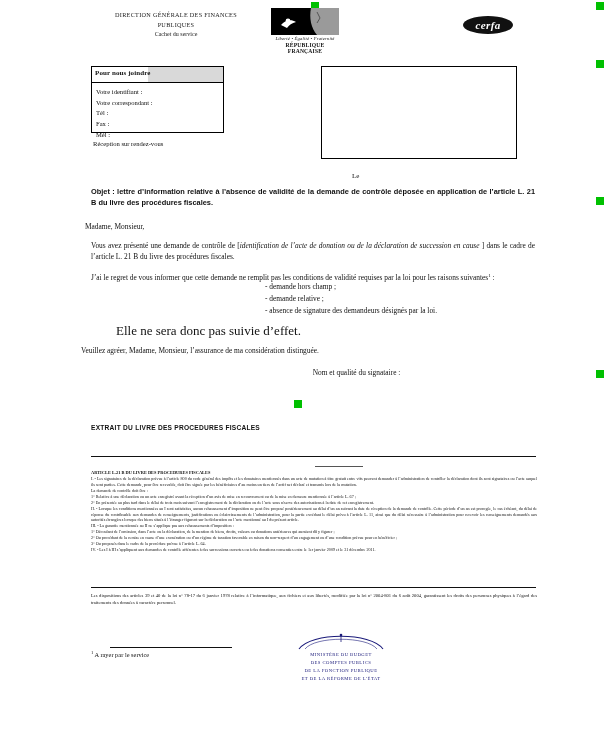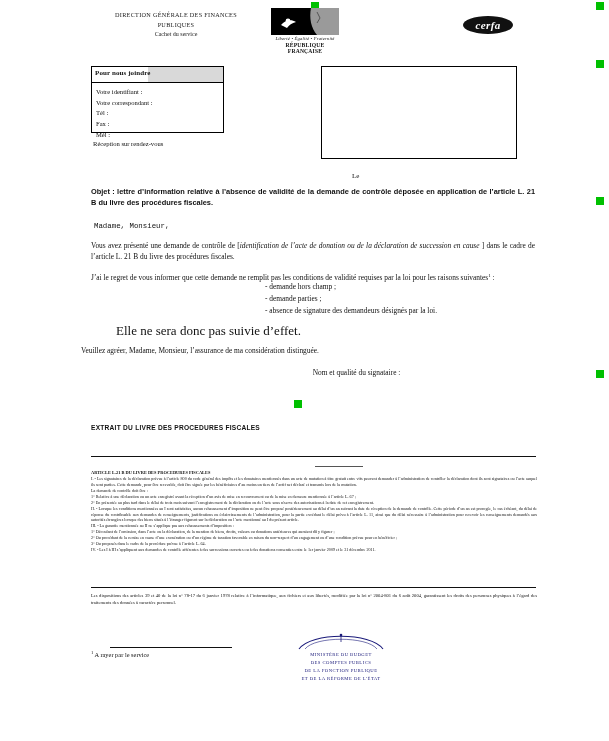--- a/index.html
+++ b/index.html
@@ -41,21 +41,21 @@
   .addr{position:absolute;left:321px;top:66px;width:196px;height:93px;
     border:1px solid #000;box-sizing:border-box;background:#fff;}
   .le{position:absolute;left:352px;top:172px;font-size:7px;}
 
   
   .objet{position:absolute;left:91px;top:186px;width:444px;
     font-family:Liberation Sans, sans-serif;font-size:7.4px;font-weight:bold;
     line-height:1.5;text-align:justify;}
 
   
-  .salut{position:absolute;left:94px;top:222px;font-size:7.4px;font-family:Liberation Mono, monospace;}
+  .salut{position:absolute;left:85px;top:222px;font-size:7.4px;}
   .p1{position:absolute;left:91px;top:240px;width:444px;font-size:7.4px;
       line-height:1.55;text-align:justify;}
   .p1 i{font-style:italic;}
   .p2{position:absolute;left:91px;top:272px;width:444px;font-size:7.4px;
       line-height:1.55;}
   .p2 sup{font-size:5px;vertical-align:super;}
   .bullets{position:absolute;left:265px;top:281px;font-size:7.4px;line-height:1.62;}
   .p3{position:absolute;left:107px;top:323px;font-size:13px;padding-left:9px;}
   .p4{position:absolute;left:81px;top:346px;font-size:7.4px;font-family:Liberation Serif, serif;}
   .signer{position:absolute;left:0;top:368px;width:609px;text-align:center;
@@ -138,21 +138,21 @@
   <div class="objet">Objet : lettre d’information relative à l’absence de validité de la demande de contrôle déposée en application de l’article L. 21 B du livre des procédures fiscales.</div>
 
   <div class="salut">Madame, Monsieur,</div>
 
   <div class="p1"><span>Vous avez présenté une demande de contrôle de [</span><i>identification de l’acte de donation ou de la déclaration de succession en cause</i><span> ]  dans le cadre de l’article L. 21 B du livre des procédures fiscales.</span></div>
 
   <div class="p2"><span>J’ai le regret de vous informer que cette demande ne remplit pas les conditions de validité requises par la loi pour les raisons suivantes</span><sup>1</sup><span> :</span></div>
 
   <div class="bullets">
     <div>- demande hors champ ;</div>
-    <div>- demande parties ;</div>
+    <div>- demande relative ;</div>
     <div>- absence de signature des demandeurs désignés par la loi.</div>
   </div>
 
   <div class="p3">Elle ne sera donc pas suivie d’effet.</div>
   <div class="p4">Veuillez agréer, Madame, Monsieur, l’assurance de ma considération distinguée.</div>
   <div class="signer">Nom et qualité du signataire :</div>
 
   <div class="extrait-title">EXTRAIT DU LIVRE DES PROCEDURES FISCALES</div>
   <div class="rule"></div>
   <div class="hairline"></div>

